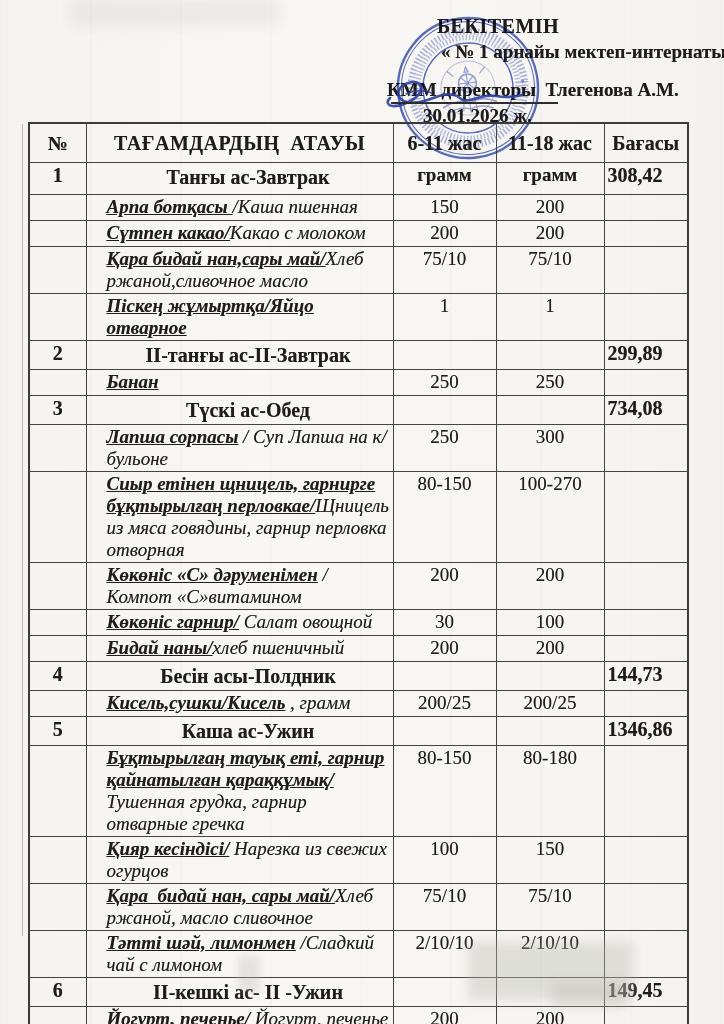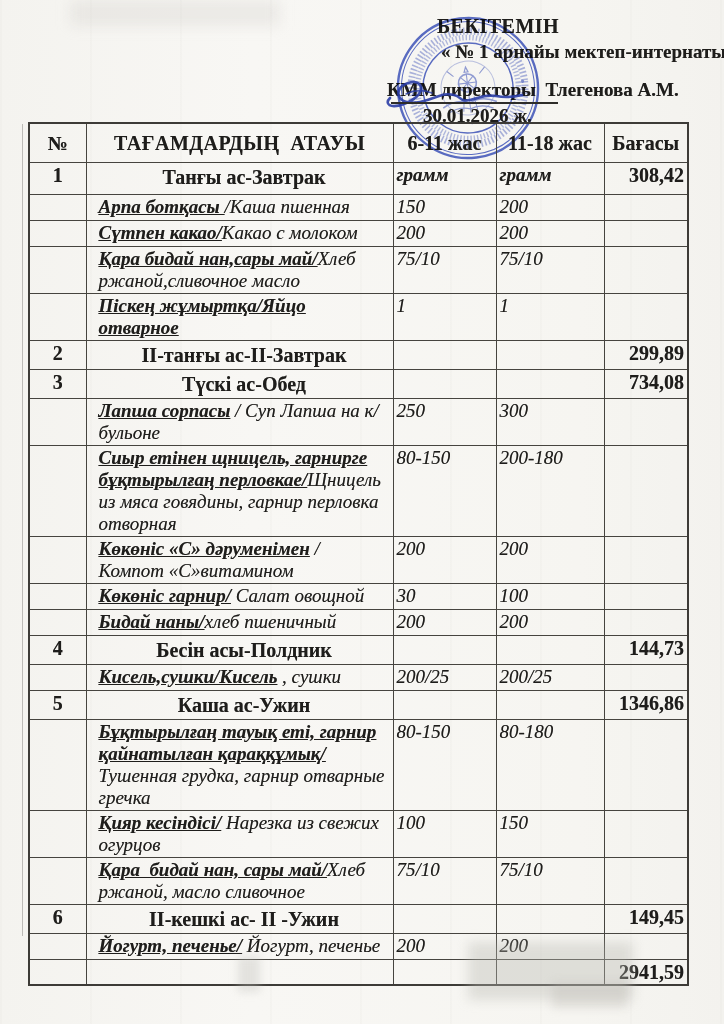--- a/index.html
+++ b/index.html
@@ -47,23 +47,23 @@
   .menu-table col.c-a2{width:108px}
   .menu-table col.c-price{width:84px}
   .menu-table{border:2.5px solid #3d3b37;}
   .menu-table th,.menu-table td{
     border:1.5px solid #46443f;vertical-align:top;padding:1px 3px;
     line-height:22px;text-shadow:0 0 .4px rgba(30,29,27,.5);
   }
   .menu-table th{font-weight:700;font-size:20px;vertical-align:middle;height:34px;padding:2px 2px;}
   th.h-name{letter-spacing:.5px;}
   td.c-num{text-align:center;font-weight:700;font-size:20px;}
-  td.c-name{text-align:left;padding-left:12px;}
-  td.c-val{text-align:left;font-style:italic;}
-  td.c-price{text-align:right;font-weight:700;font-size:20px;white-space:nowrap;}
+  td.c-name{text-align:left;padding-left:20px;}
+  td.c-val{text-align:center;}
+  td.c-price{text-align:left;font-weight:700;font-size:20px;white-space:nowrap;}
   tr.row-category td.c-name{text-align:center;font-weight:700;font-style:normal;font-size:20px;line-height:26px;}
   tr.row-category td.c-val{font-weight:700;}
   span.kz{font-weight:700;font-style:italic;text-decoration:underline;}
   span.ru{font-style:italic;}
   tr.row-dish td{height:23px;}
   tr.row-first td{height:29px;}
 </style>
 </head>
 <body>
 
@@ -159,39 +159,46 @@
           <td class="c-val">1</td>
           <td class="c-price"></td>
         </tr>
         <tr class="row-category">
           <td class="c-num">2</td>
           <td class="c-name">ІІ-танғы ас-ІІ-Завтрак</td>
           <td class="c-val"></td>
           <td class="c-val"></td>
           <td class="c-price">299,89</td>
         </tr>
+        <tr class="row-dish">
+          <td class="c-num"></td>
+          <td class="c-name"><span class="kz">Банан</span><span class="ru"></span></td>
+          <td class="c-val">250</td>
+          <td class="c-val">250</td>
+          <td class="c-price"></td>
+        </tr>
         <tr class="row-category">
           <td class="c-num">3</td>
           <td class="c-name">Түскі ас-Обед</td>
           <td class="c-val"></td>
           <td class="c-val"></td>
           <td class="c-price">734,08</td>
         </tr>
         <tr class="row-dish">
           <td class="c-num"></td>
           <td class="c-name"><span class="kz">Лапша сорпасы</span><span class="ru"> / Суп Лапша на к/бульоне</span></td>
           <td class="c-val">250</td>
           <td class="c-val">300</td>
           <td class="c-price"></td>
         </tr>
         <tr class="row-dish">
           <td class="c-num"></td>
           <td class="c-name"><span class="kz">Сиыр етінен щницель, гарнирге бұқтырылғаң перловкае/</span><span class="ru">Щницель из мяса говядины, гарнир перловка отворная</span></td>
           <td class="c-val">80-150</td>
-          <td class="c-val">200-180</td>
+          <td class="c-val">100-270</td>
           <td class="c-price"></td>
         </tr>
         <tr class="row-dish">
           <td class="c-num"></td>
           <td class="c-name"><span class="kz">Көкөніс «С» дәруменімен</span><span class="ru"> / Компот «С»витамином</span></td>
           <td class="c-val">200</td>
           <td class="c-val">200</td>
           <td class="c-price"></td>
         </tr>
         <tr class="row-dish">
@@ -210,21 +217,21 @@
         </tr>
         <tr class="row-category">
           <td class="c-num">4</td>
           <td class="c-name">Бесін асы-Полдник</td>
           <td class="c-val"></td>
           <td class="c-val"></td>
           <td class="c-price">144,73</td>
         </tr>
         <tr class="row-dish">
           <td class="c-num"></td>
-          <td class="c-name"><span class="kz">Кисель,сушки/Кисель</span><span class="ru"> , сушки</span></td>
+          <td class="c-name"><span class="kz">Кисель,сушки/Кисель</span><span class="ru"> , грамм</span></td>
           <td class="c-val">200/25</td>
           <td class="c-val">200/25</td>
           <td class="c-price"></td>
         </tr>
         <tr class="row-category">
           <td class="c-num">5</td>
           <td class="c-name">Каша ас-Ужин</td>
           <td class="c-val"></td>
           <td class="c-val"></td>
           <td class="c-price">1346,86</td>
@@ -241,20 +248,27 @@
           <td class="c-name"><span class="kz">Қияр кесіндісі/</span><span class="ru"> Нарезка из свежих огурцов</span></td>
           <td class="c-val">100</td>
           <td class="c-val">150</td>
           <td class="c-price"></td>
         </tr>
         <tr class="row-dish">
           <td class="c-num"></td>
           <td class="c-name"><span class="kz">Қара&nbsp; бидай нан, сары май/</span><span class="ru">Хлеб ржаной, масло сливочное</span></td>
           <td class="c-val">75/10</td>
           <td class="c-val">75/10</td>
+          <td class="c-price"></td>
+        </tr>
+        <tr class="row-dish">
+          <td class="c-num"></td>
+          <td class="c-name"><span class="kz">Тәтті шәй, лимонмен</span><span class="ru"> /Сладкий чай с лимоном</span></td>
+          <td class="c-val">2/10/10</td>
+          <td class="c-val">2/10/10</td>
           <td class="c-price"></td>
         </tr>
         <tr class="row-category">
           <td class="c-num">6</td>
           <td class="c-name">ІІ-кешкі ас- ІІ -Ужин</td>
           <td class="c-val"></td>
           <td class="c-val"></td>
           <td class="c-price">149,45</td>
         </tr>
         <tr class="row-dish">

